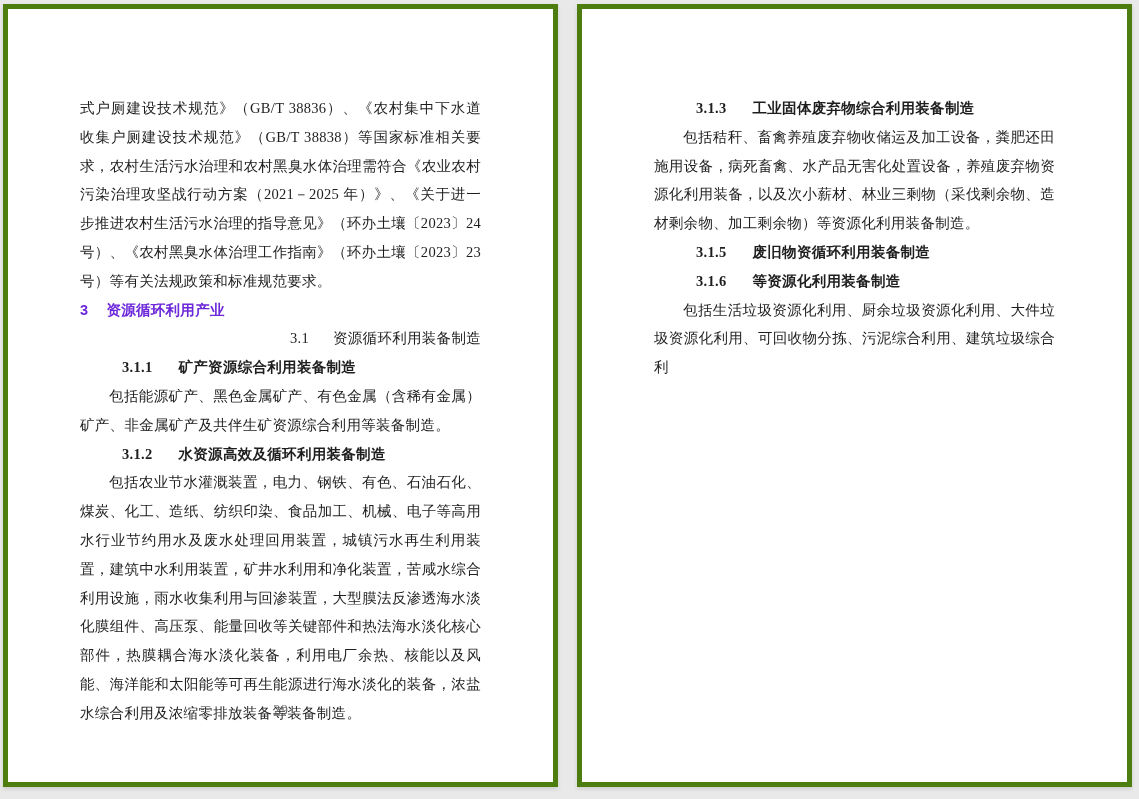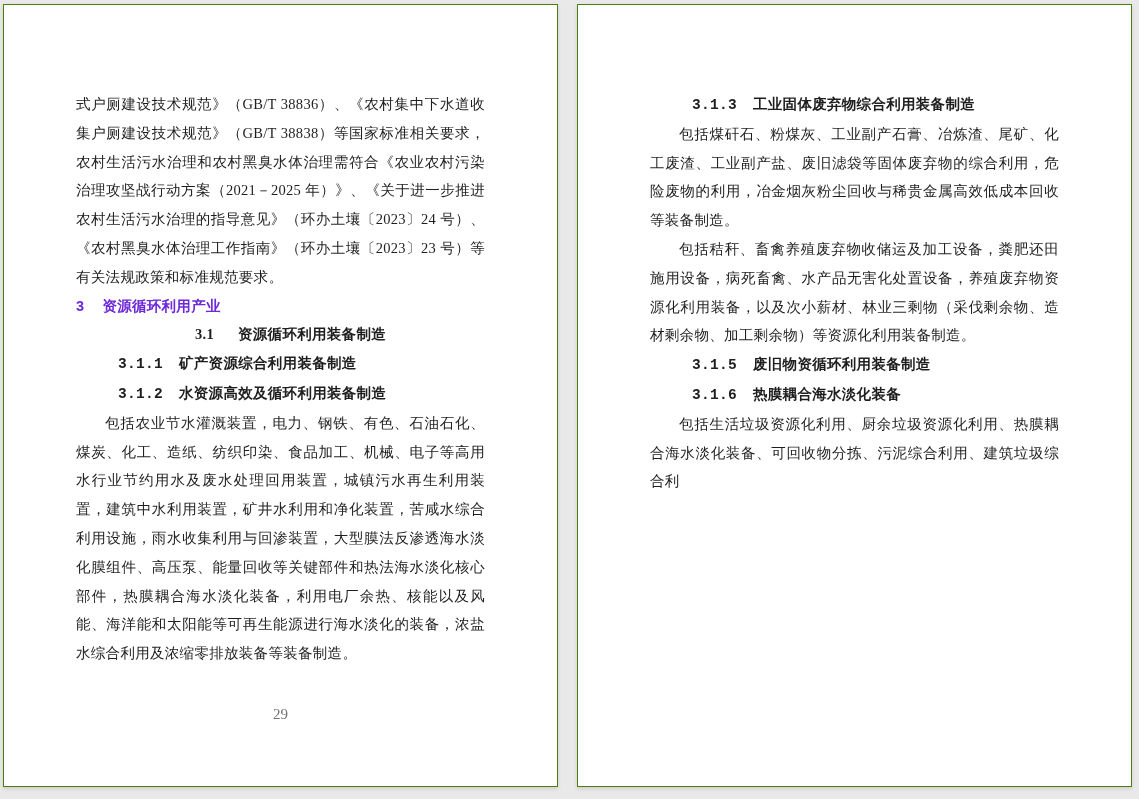--- a/index.html
+++ b/index.html
@@ -17,21 +17,21 @@
     width: 1139px;
     height: 799px;
     background: #e9e9e9;
   }
   .page {
     position: absolute;
     top: 4px;
     width: 555px;
     height: 783px;
     background: #ffffff;
-    border: 1px solid #4d7c0f;
+    border: 5px solid #4d7c0f;
     box-shadow: 0 2px 4px rgba(0,0,0,0.12);
     box-sizing: border-box;
     padding: 85px 72px 0 72px;
   }
   .page--left  { left: 3px; }
   .page--right { left: 577px; }
 
   .page-body {
     font-family: "Liberation Serif", "DejaVu Serif", serif;
     font-size: 14.5px;
@@ -48,31 +48,31 @@
   .h1 {
     font-family: "Liberation Sans", "DejaVu Sans", sans-serif;
     font-weight: 700;
     color: #6d28d9;
     text-align: left;
   }
   .h1 .num { margin-right: 18px; }
 
   .h2 {
     padding-left: 20px;
-    font-weight: 700;
-    text-align: center;
+    font-weight: 400;
+    text-align: right;
   }
   .h2 .num { margin-right: 24px; }
 
   .h3 {
     padding-left: 42px;
     font-weight: 600;
     text-align: left;
   }
-  .h3 .num { margin-right: 16px; font-family: Liberation Mono, monospace; }
+  .h3 .num { margin-right: 26px; }
 
   .page-num {
     position: absolute;
     left: 0;
     right: 0;
     bottom: 63px;
     text-align: center;
     font-family: "Liberation Serif", "DejaVu Serif", serif;
     font-size: 15px;
     color: #737373;
@@ -88,38 +88,38 @@
       <p class="para para--cont">式户厕建设技术规范》（GB/T 38836）、《农村集中下水道收集户厕建设技术规范》（GB/T 38838）等国家标准相关要求，农村生活污水治理和农村黑臭水体治理需符合《农业农村污染治理攻坚战行动方案（2021－2025 年）》、《关于进一步推进农村生活污水治理的指导意见》（环办土壤〔2023〕24 号）、《农村黑臭水体治理工作指南》（环办土壤〔2023〕23 号）等有关法规政策和标准规范要求。</p>
       <p class="h1">
         <span class="num">3</span><span>资源循环利用产业</span>
       </p>
       <p class="h2">
         <span class="num">3.1</span><span>资源循环利用装备制造</span>
       </p>
       <p class="h3">
         <span class="num">3.1.1</span><span>矿产资源综合利用装备制造</span>
       </p>
+      <p class="para">包括能源矿产、黑色金属矿产、有色金属（含稀有金属）矿产、非金属矿产及共伴生矿资源综合利用等装备制造。</p>
       <p class="h3">
         <span class="num">3.1.2</span><span>水资源高效及循环利用装备制造</span>
       </p>
       <p class="para">包括农业节水灌溉装置，电力、钢铁、有色、石油石化、煤炭、化工、造纸、纺织印染、食品加工、机械、电子等高用水行业节约用水及废水处理回用装置，城镇污水再生利用装置，建筑中水利用装置，矿井水利用和净化装置，苦咸水综合利用设施，雨水收集利用与回渗装置，大型膜法反渗透海水淡化膜组件、高压泵、能量回收等关键部件和热法海水淡化核心部件，热膜耦合海水淡化装备，利用电厂余热、核能以及风能、海洋能和太阳能等可再生能源进行海水淡化的装备，浓盐水综合利用及浓缩零排放装备等装备制造。</p>
     </div>
     <div class="page-num">29</div>
   </div>
 
   <div class="page page--right">
     <div class="page-body">
       <p class="h3">
         <span class="num">3.1.3</span><span>工业固体废弃物综合利用装备制造</span>
       </p>
-      <p class="para">包括煤矸石、粉煤灰、工业副产石膏、冶炼渣、尾矿、化工废渣、工业副产盐、废旧滤袋等固体废弃物的综合利用，危险废物的利用，冶金烟灰粉尘回收与稀贵金属高效低成本回收等装备制造。</p>
       <p class="para">包括秸秆、畜禽养殖废弃物收储运及加工设备，粪肥还田施用设备，病死畜禽、水产品无害化处置设备，养殖废弃物资源化利用装备，以及次小薪材、林业三剩物（采伐剩余物、造材剩余物、加工剩余物）等资源化利用装备制造。</p>
       <p class="h3">
         <span class="num">3.1.5</span><span>废旧物资循环利用装备制造</span>
       </p>
       <p class="h3">
-        <span class="num">3.1.6</span><span>热膜耦合海水淡化装备</span>
+        <span class="num">3.1.6</span><span>等资源化利用装备制造</span>
       </p>
-      <p class="para">包括生活垃圾资源化利用、厨余垃圾资源化利用、热膜耦合海水淡化装备、可回收物分拣、污泥综合利用、建筑垃圾综合利</p>
+      <p class="para">包括生活垃圾资源化利用、厨余垃圾资源化利用、大件垃圾资源化利用、可回收物分拣、污泥综合利用、建筑垃圾综合利</p>
     </div>
   </div>
 
 </div>
 
 </body></html>

